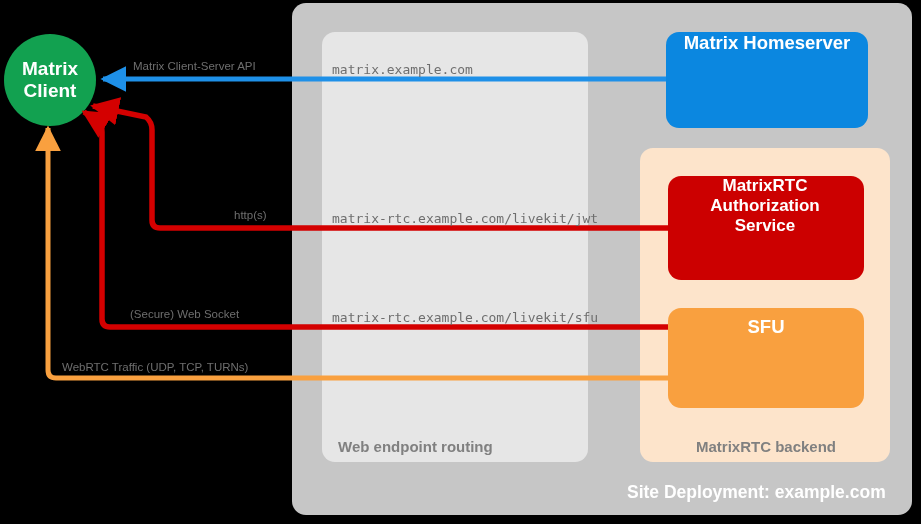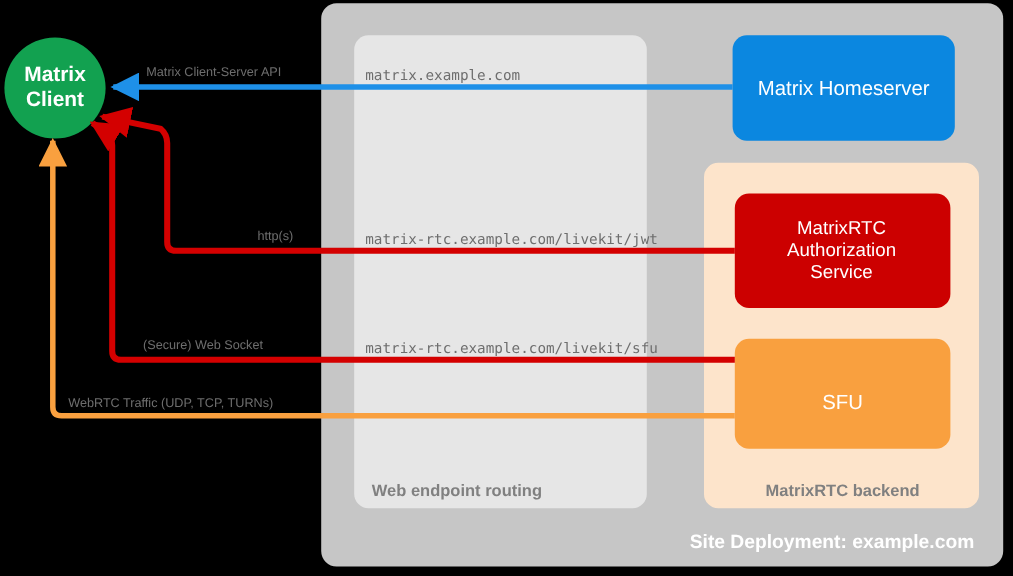--- a/index.html
+++ b/index.html
@@ -18,25 +18,24 @@
   .svg-layer {
     position: absolute;
     left: 0;
     top: 0;
     width: 921px;
     height: 524px;
   }
   .box-label {
     position: absolute;
     display: flex;
-    align-items: center;
     justify-content: center;
     text-align: center;
     color: #ffffff;
-    font-weight: normal;
+    font-weight: bold;
     line-height: 1.18;
     pointer-events: none;
   }
   .group-caption {
     position: absolute;
     font-weight: bold;
     color: #808080;
     font-size: 15px;
     white-space: nowrap;
   }

